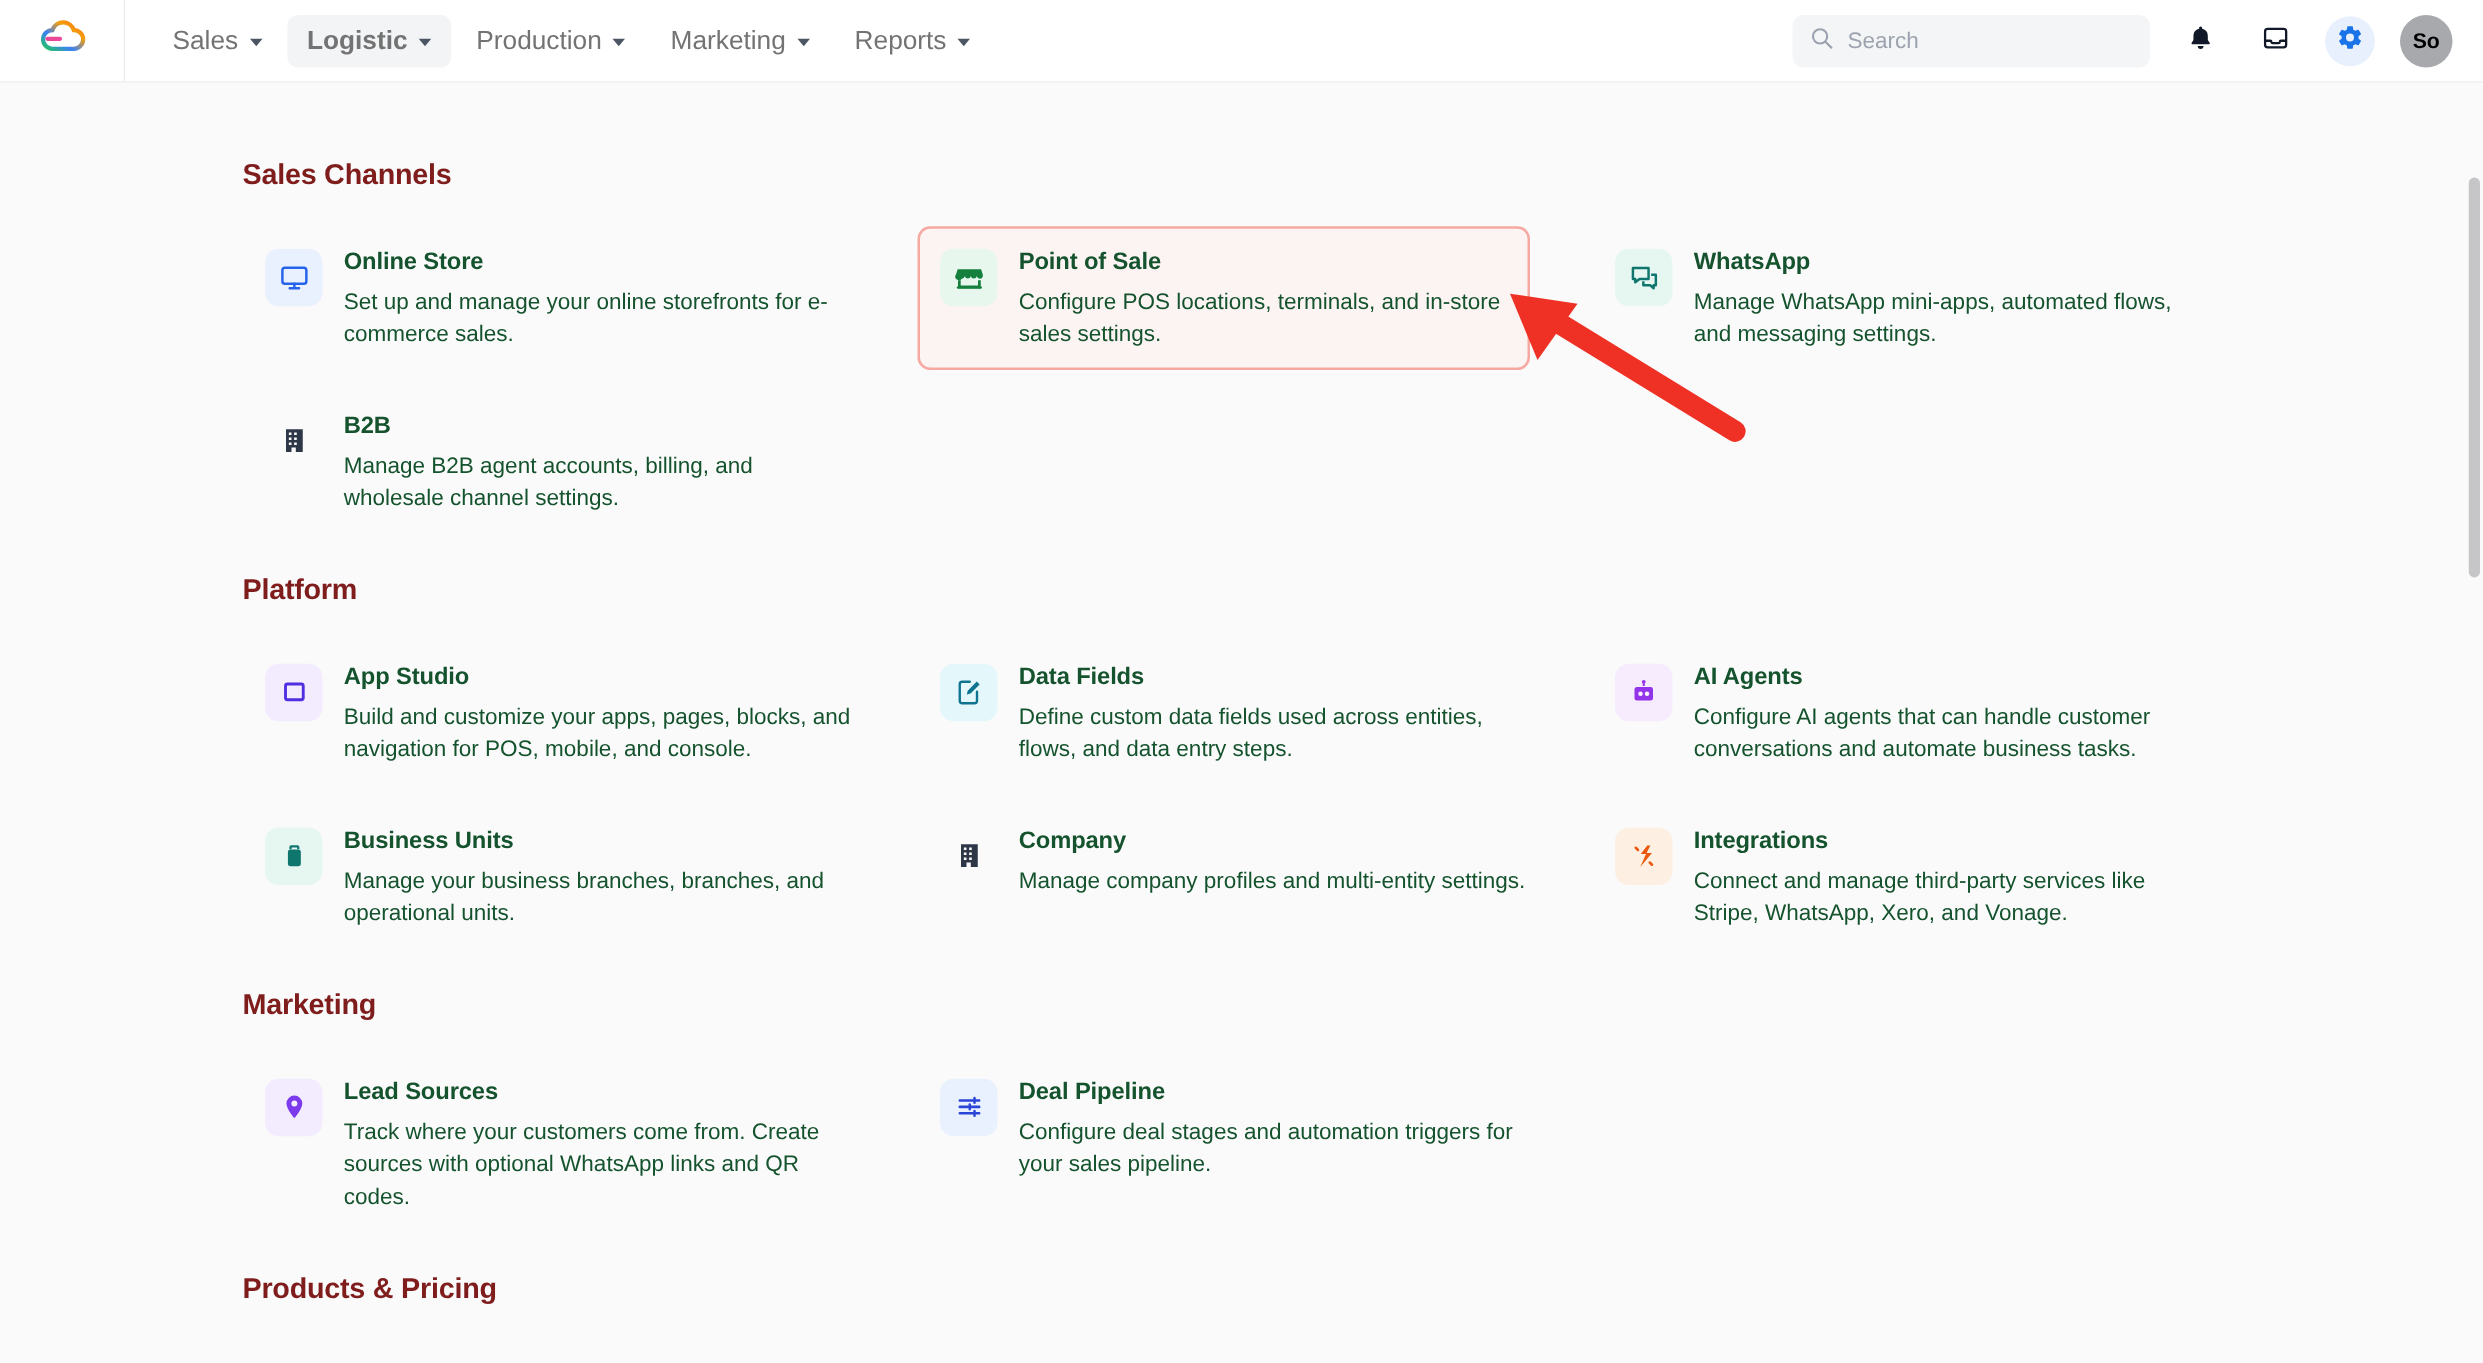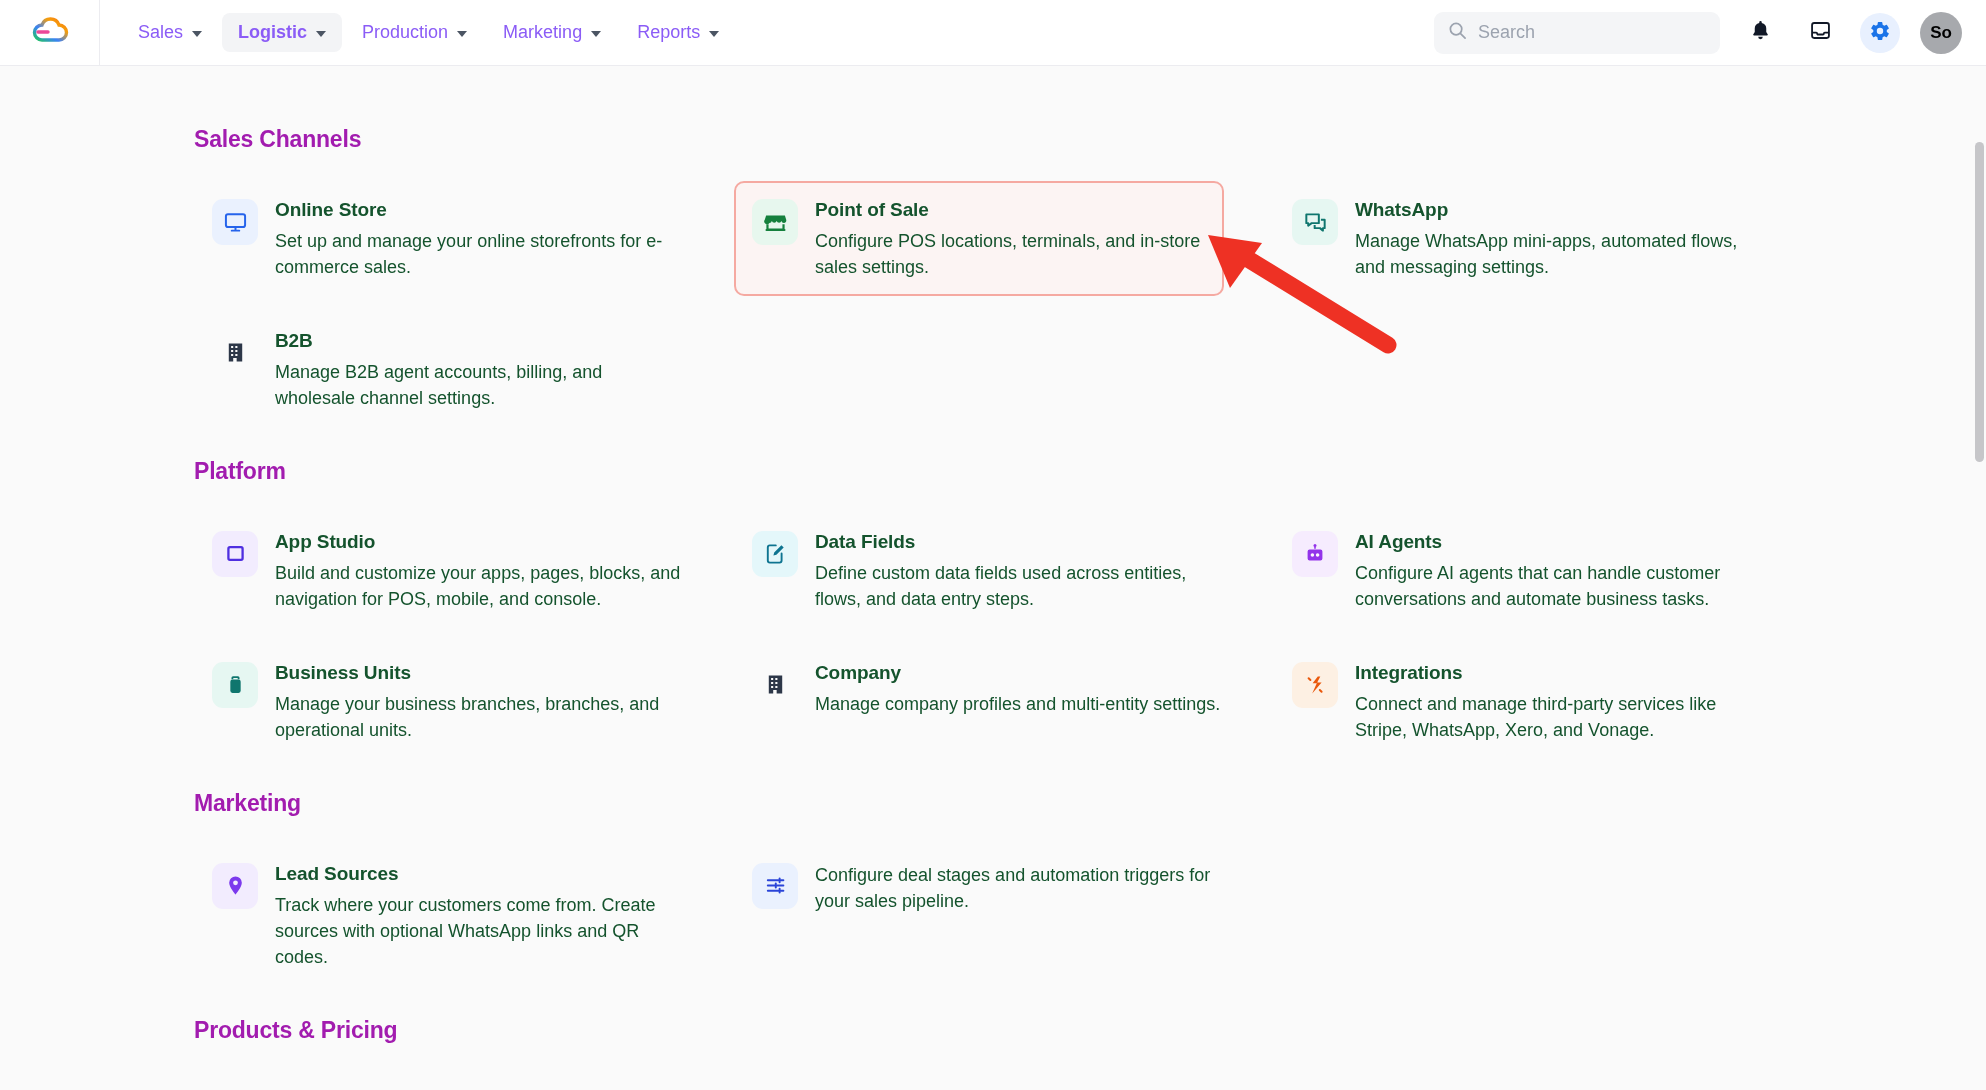--- a/index.html
+++ b/index.html
@@ -35,22 +35,22 @@
     align-items: center;
     gap: 4px;
     padding-left: 22px;
   }
   .nav-item {
     display: flex;
     align-items: center;
     gap: 9px;
     padding: 9px 16px;
     border-radius: 8px;
-    font-size: 18px;
-    color: #8b5cf6;
+    font-size: 21px;
+    color: #737373;
     cursor: pointer;
     white-space: nowrap;
   }
   .nav-item.active { background: #f3f4f6; font-weight: 700; }
   .caret {
     width: 0; height: 0;
     border-left: 5.5px solid transparent;
     border-right: 5.5px solid transparent;
     border-top: 6.5px solid #4b5563;
     margin-top: 3px;
@@ -102,21 +102,21 @@
     overflow: hidden;
     position: relative;
     padding: 0 0 0 0;
   }
   .content { padding: 30px 56px 0 194px; }
 
   .section { margin-bottom: 0; }
   .section-title {
     font-size: 23px;
     font-weight: 700;
-    color: #a21caf;
+    color: #7f1d1d;
     letter-spacing: -0.2px;
     margin: 15px 0 28px 0;
   }
   .section:first-child .section-title { margin-top: 30px; }
 
   .grid {
     display: grid;
     grid-template-columns: 540px 540px 1fr;
     column-gap: 0;
     row-gap: 0;
@@ -452,20 +452,21 @@
 
         <div class="card">
           <div class="card-icon bg-blue">
             <svg width="23" height="23" viewBox="0 0 24 24" fill="none" stroke="#2a44d8" stroke-width="2.1" stroke-linecap="round">
               <path d="M4 6.6h11M4 12h7M4 17.4h11"></path>
               <path d="M17.6 6.6h2.6M13.6 12h6.6M17.6 17.4h2.6"></path>
               <path d="M16.3 4.6v4M12.3 10v4M16.3 15.4v4"></path>
             </svg>
           </div>
           <div class="card-body">
+            <div class="card-title">Deal Pipeline</div>
             <div class="card-desc">Configure deal stages and automation triggers for your sales pipeline.</div>
           </div>
         </div>
 
         <div></div>
       </div>
     </div>
 
     <div class="section">
       <div class="section-title">Products &amp; Pricing</div>

